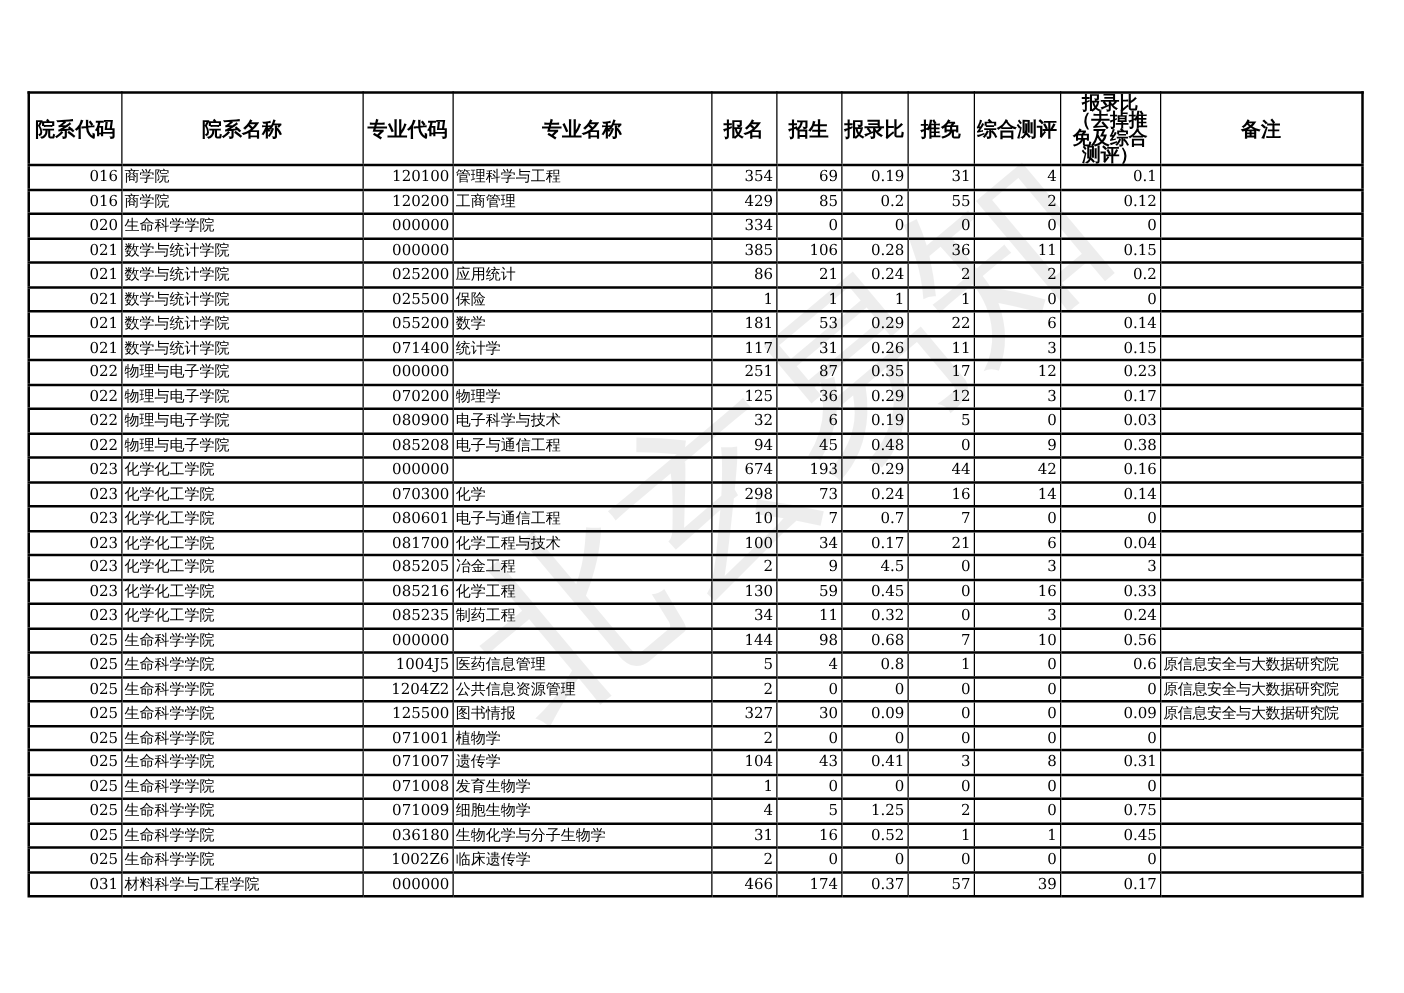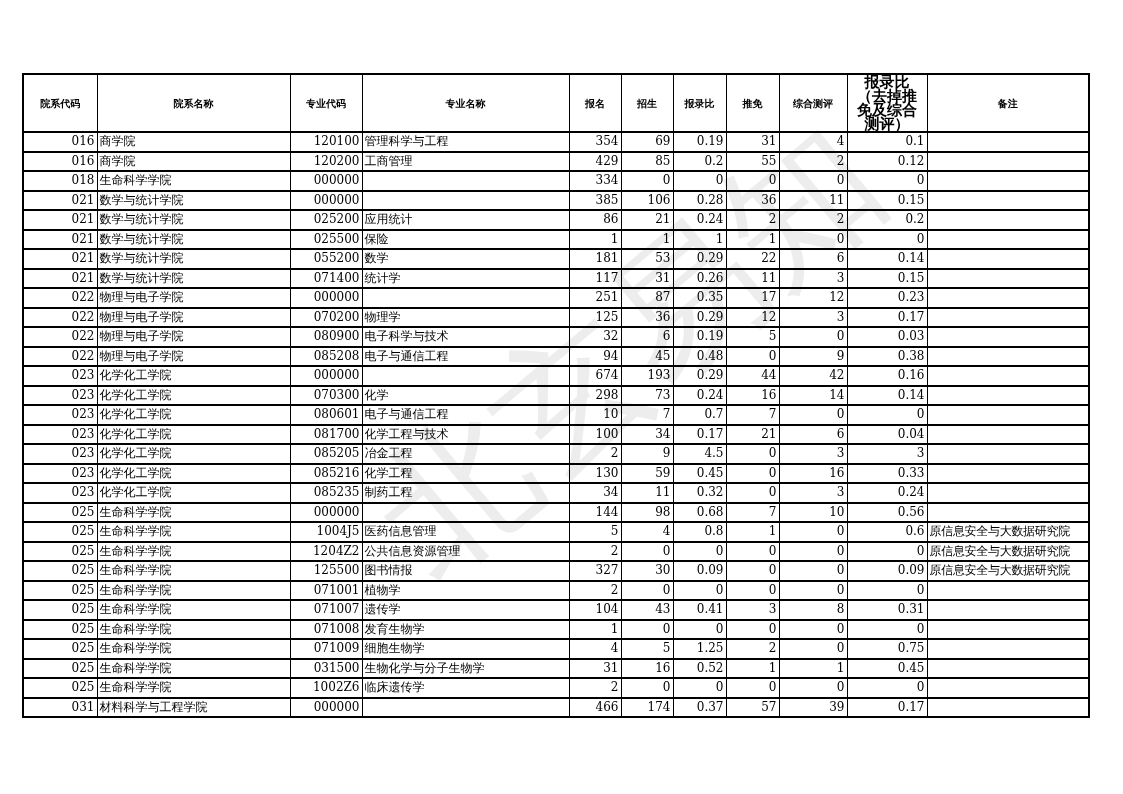--- a/index.html
+++ b/index.html
@@ -11,21 +11,21 @@
     border-collapse: collapse; table-layout: fixed;
     border: 2px solid #000;
   }
   table.sheet th, table.sheet td {
     border: 1px solid #000;
     padding: 0 2px;
     white-space: nowrap; overflow: hidden;
     font-size: 12px; line-height: 17px;
   }
   table.sheet th {
-    height: 50px; font-weight: bold; font-size: 10px;
+    height: 50px; font-weight: bold; font-size: 16px;
     font-family: "DejaVu Sans", "Liberation Sans", sans-serif;
     text-align: center; vertical-align: middle;
     border-bottom: 2px solid #000;
   }
   table.sheet th.wrap { white-space: normal; line-height: 14px; font-size: 15px; padding: 0 3px; }
   table.sheet td { height: 17.5px; border-bottom: 2px solid #000; }
   td.c { text-align: right; }
   td.l { text-align: left; }
   td.r { text-align: right; padding-right: 2px; }
   td.note { font-size: 12px; letter-spacing: -0.3px; }
@@ -92,21 +92,21 @@
           <td class="l">工商管理</td>
           <td class="r">429</td>
           <td class="r">85</td>
           <td class="r">0.2</td>
           <td class="r">55</td>
           <td class="r">2</td>
           <td class="r">0.12</td>
           <td class="l note"></td>
         </tr>
         <tr>
-          <td class="c">018</td>
+          <td class="c">020</td>
           <td class="l">生命科学学院</td>
           <td class="r">000000</td>
           <td class="l"></td>
           <td class="r">334</td>
           <td class="r">0</td>
           <td class="r">0</td>
           <td class="r">0</td>
           <td class="r">0</td>
           <td class="r">0</td>
           <td class="l note"></td>
@@ -419,21 +419,21 @@
           <td class="r">5</td>
           <td class="r">1.25</td>
           <td class="r">2</td>
           <td class="r">0</td>
           <td class="r">0.75</td>
           <td class="l note"></td>
         </tr>
         <tr>
           <td class="c">025</td>
           <td class="l">生命科学学院</td>
-          <td class="r">031500</td>
+          <td class="r">036180</td>
           <td class="l">生物化学与分子生物学</td>
           <td class="r">31</td>
           <td class="r">16</td>
           <td class="r">0.52</td>
           <td class="r">1</td>
           <td class="r">1</td>
           <td class="r">0.45</td>
           <td class="l note"></td>
         </tr>
         <tr>

